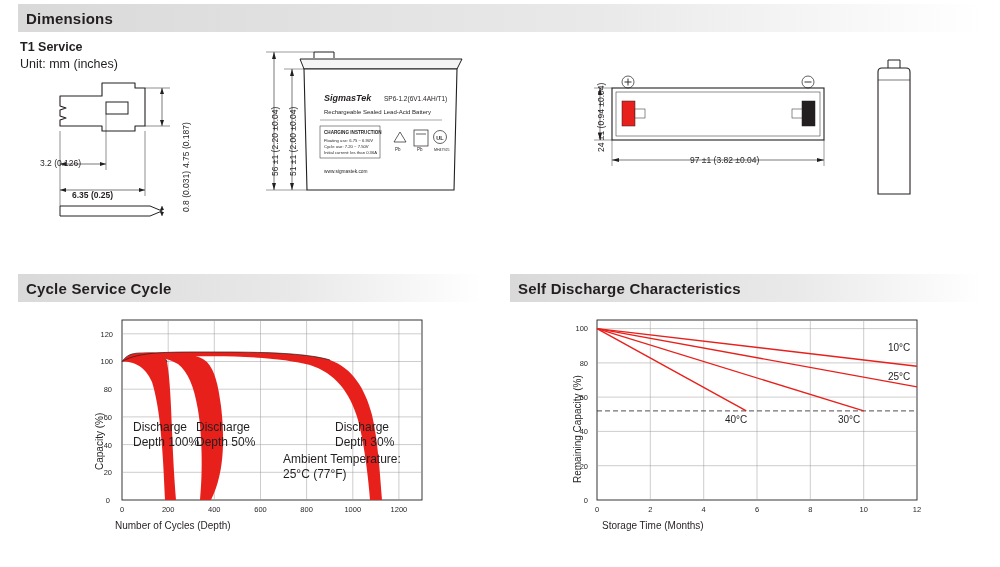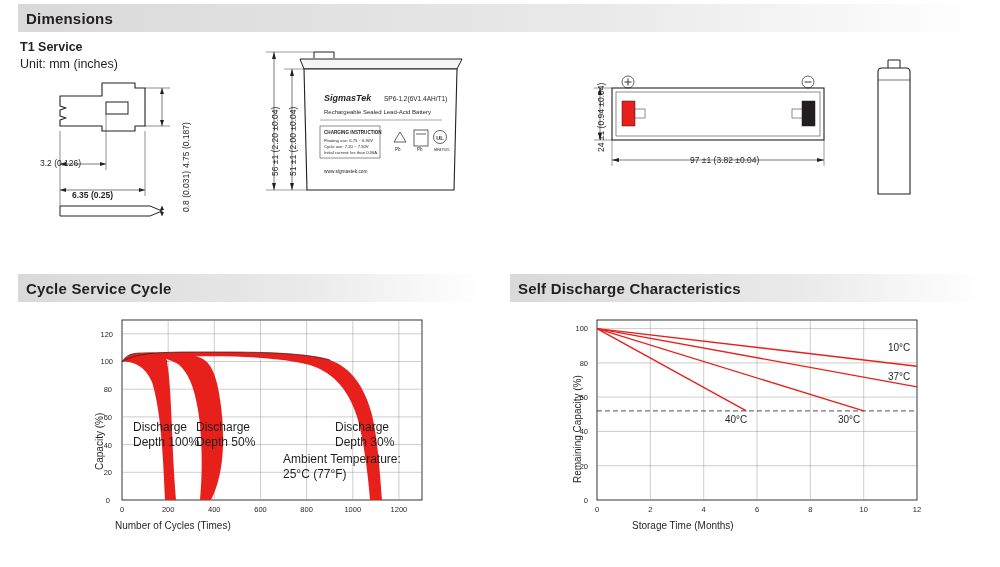--- a/index.html
+++ b/index.html
@@ -284,21 +284,21 @@
   </g>
 </svg>
 </div>
 
 <div class="chart-note" style="left:133px; top:420px;">Discharge<br>Depth 100%</div>
 <div class="chart-note" style="left:196px; top:420px;">Discharge<br>Depth 50%</div>
 <div class="chart-note" style="left:335px; top:420px;">Discharge<br>Depth 30%</div>
 <div class="chart-note" style="left:283px; top:452px;">Ambient Temperature:<br>25°C (77°F)</div>
 
 <div class="axis-title rot90" style="left:94px; top:470px;">Capacity (%)</div>
-<div class="axis-title" style="left:115px; top:520px;">Number of Cycles (Times)</div>
+<div class="axis-title" style="left:115px; top:520px;">Number of Cycles (Depth)</div>
 
 <div class="section-header" id="self-header">
   <span class="title">Self Discharge Characteristics</span>
 </div>
 
 <div style="position:absolute; left:552px; top:310px;">
 <svg width="420" height="230" viewBox="0 0 420 230">
   <rect x="45" y="10" width="320" height="180" fill="#ffffff" stroke="#231f20" stroke-width="0.9"></rect>
 
   <g stroke="#9b9b9b" stroke-width="0.5">
@@ -339,18 +339,18 @@
     <text x="151.7" y="202" text-anchor="middle">4</text>
     <text x="205" y="202" text-anchor="middle">6</text>
     <text x="258.3" y="202" text-anchor="middle">8</text>
     <text x="311.7" y="202" text-anchor="middle">10</text>
     <text x="365" y="202" text-anchor="middle">12</text>
   </g>
 </svg>
 </div>
 
 <div class="temp-label" style="left:888px; top:342px;">10°C</div>
-<div class="temp-label" style="left:888px; top:371px;">37°C</div>
+<div class="temp-label" style="left:888px; top:371px;">25°C</div>
 <div class="temp-label" style="left:838px; top:414px;">30°C</div>
 <div class="temp-label" style="left:725px; top:414px;">40°C</div>
 
 <div class="axis-title rot90" style="left:572px; top:483px;">Remaining Capacity (%)</div>
-<div class="axis-title" style="left:632px; top:520px;">Storage Time (Months)</div>
+<div class="axis-title" style="left:602px; top:520px;">Storage Time (Months)</div>
 
 </body></html>

